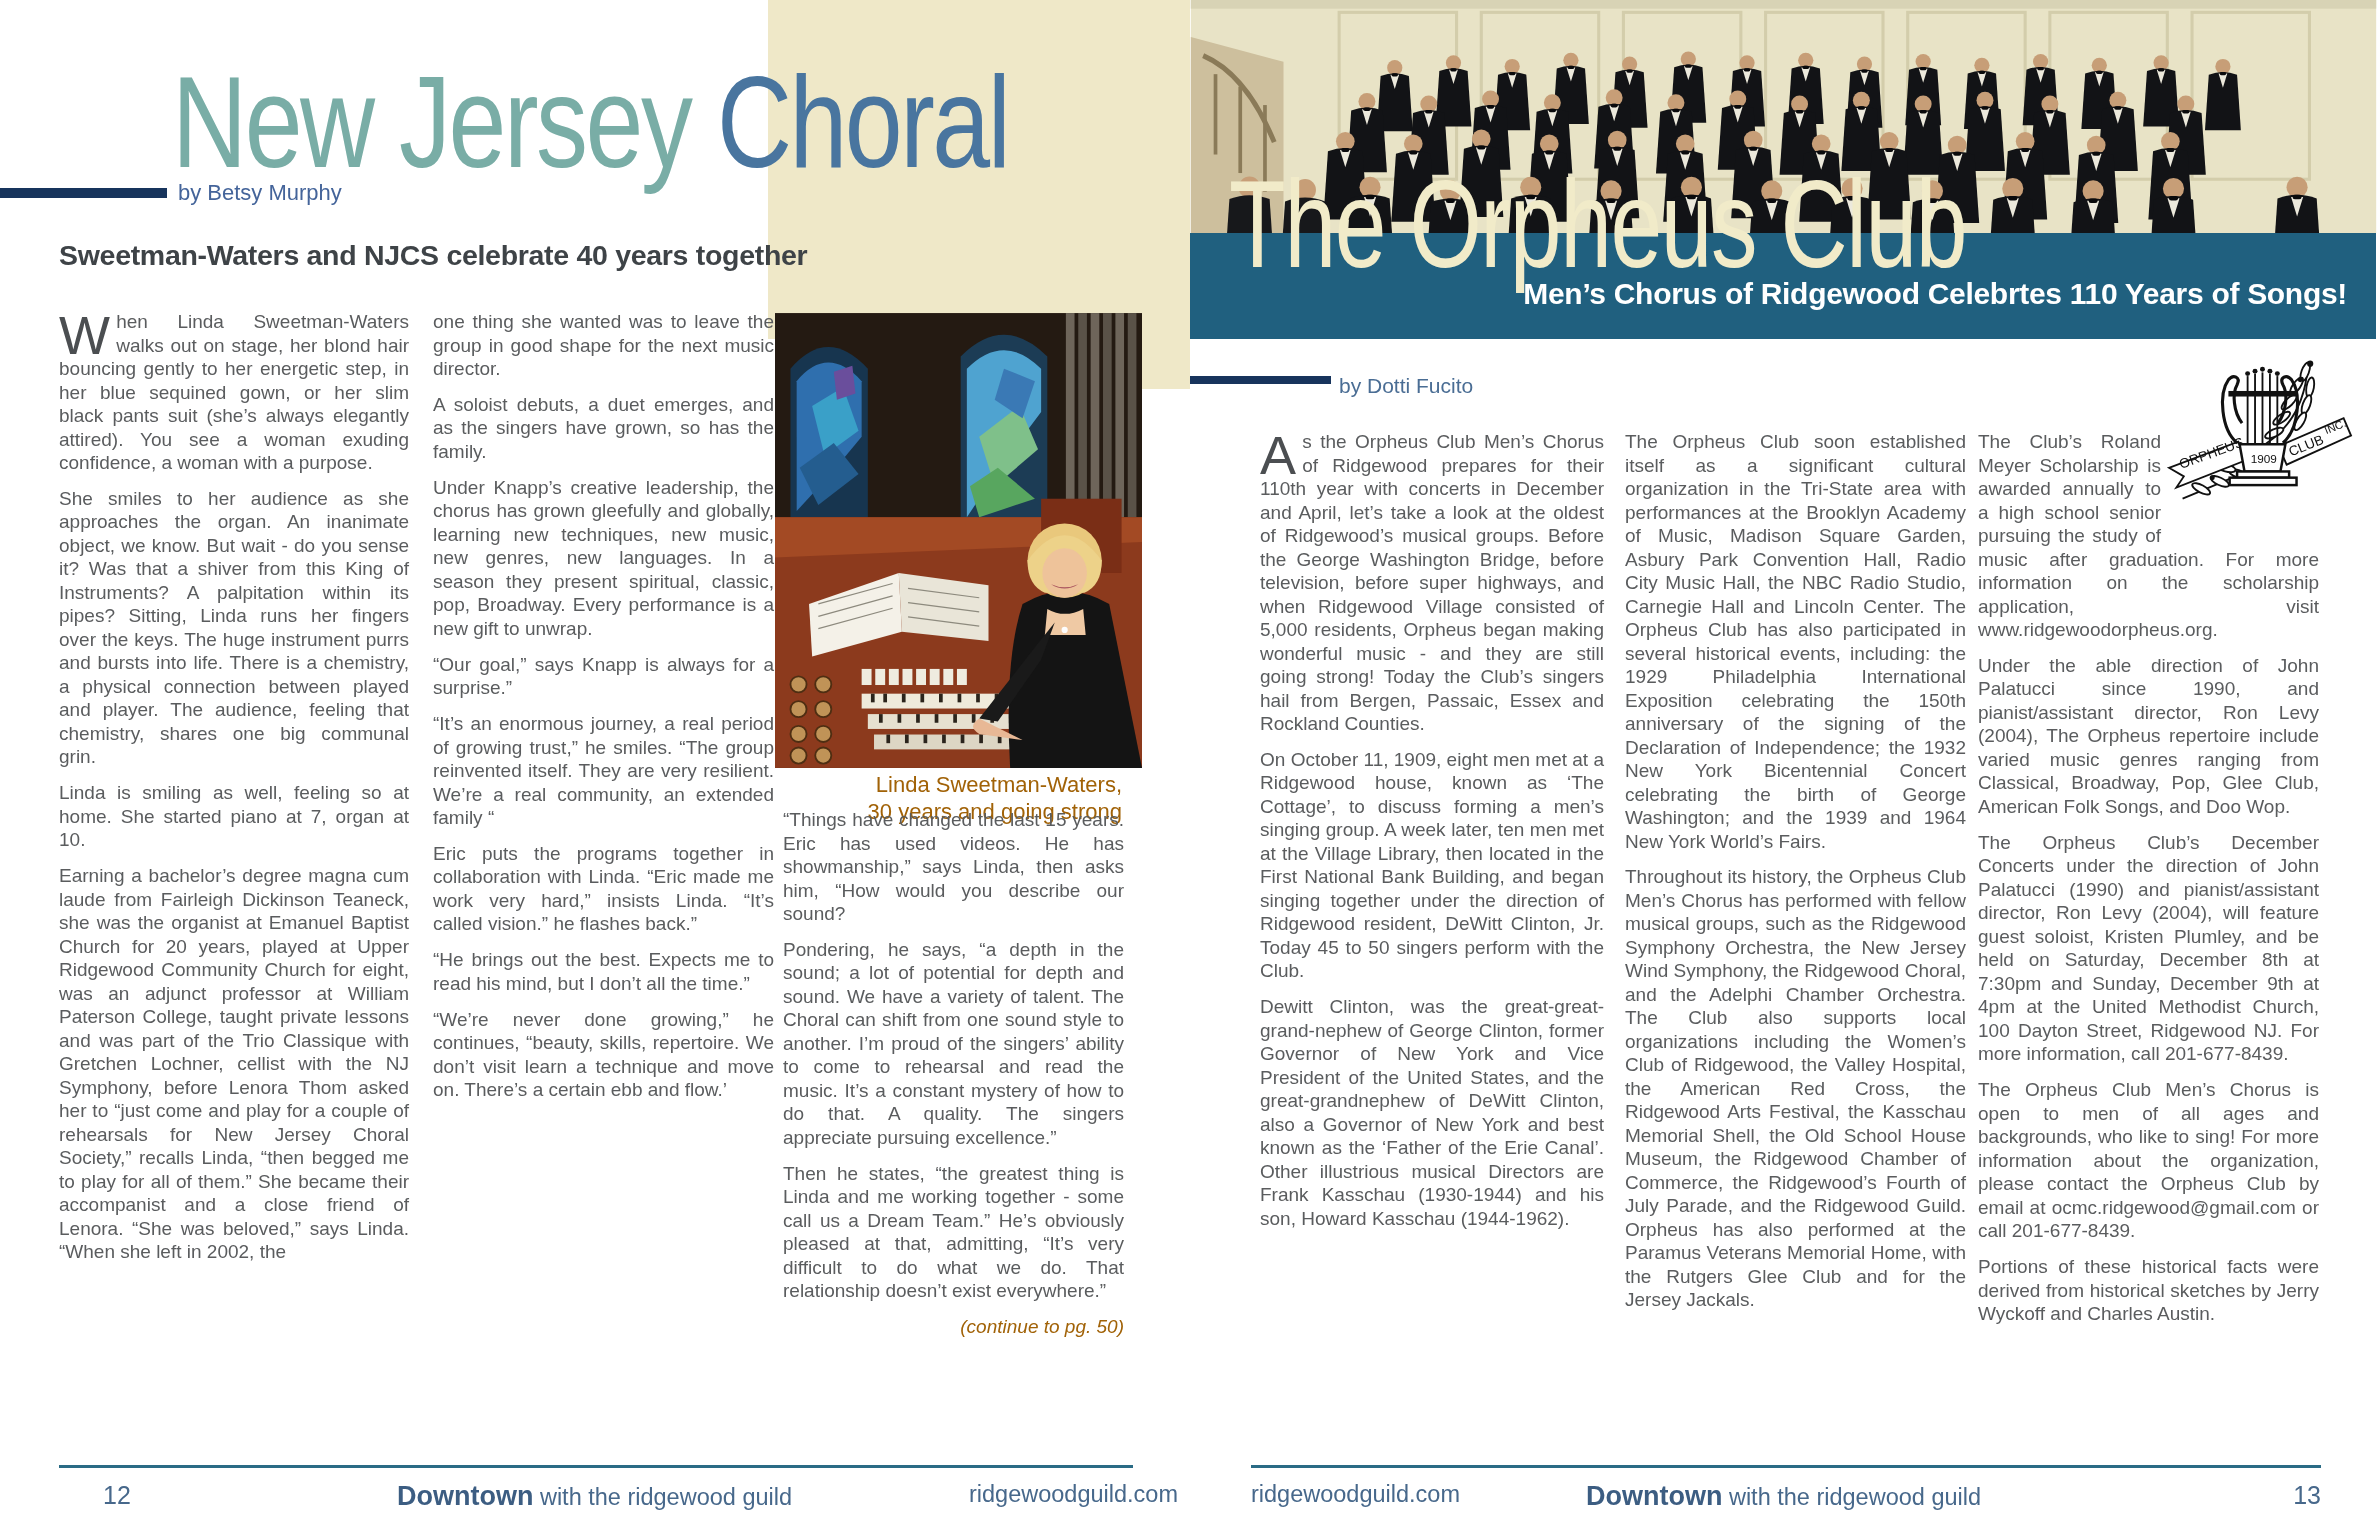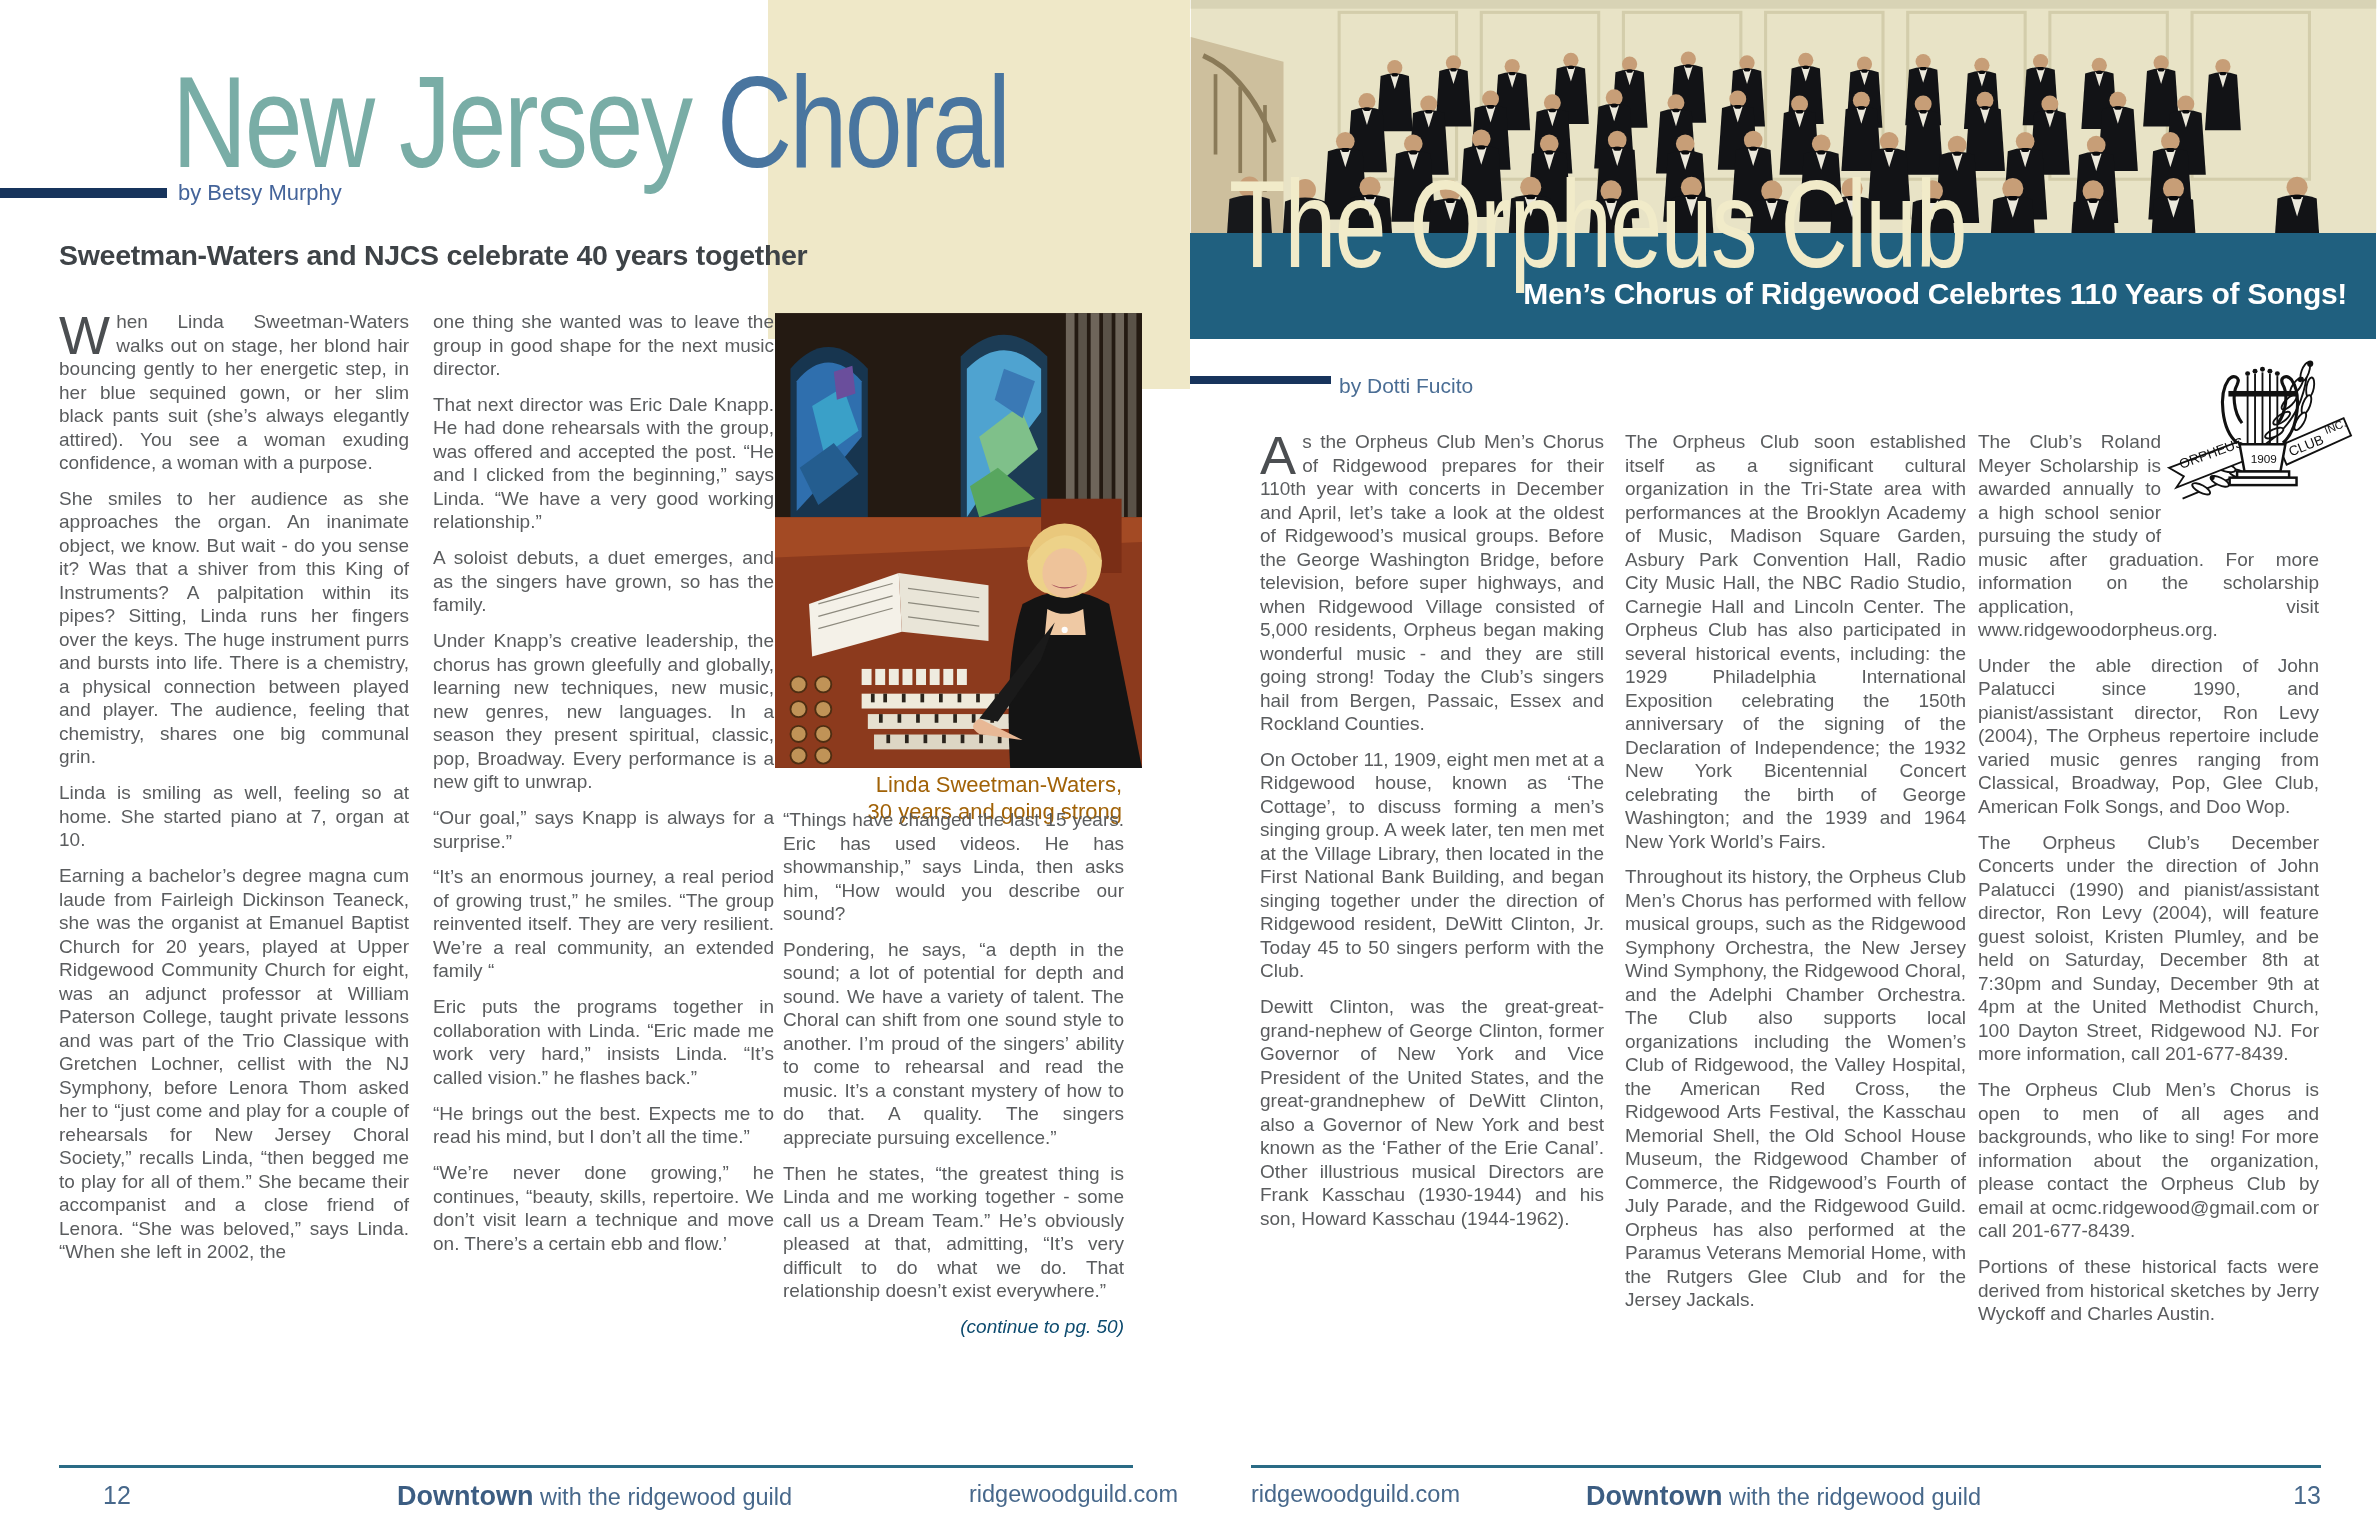--- a/index.html
+++ b/index.html
@@ -27,21 +27,21 @@
   
   .col{font-size:19px;line-height:23.5px;color:#5a5c5e;text-align:justify;}
   .col p{margin:0 0 12.4px 0;}
   .col-l1{left:59px;top:310px;width:350px;}
   .col-l2{left:433px;top:310px;width:341px;}
   .col-l3{left:783px;top:808px;width:341px;}
   .col-r1{left:1260px;top:430px;width:344px;}
   .col-r2{left:1625px;top:430px;width:341px;}
   .col-r3{left:1978px;top:430px;width:341px;}
   .dropcap{float:left;font-size:54px;line-height:43px;padding:3.7px 6.2px 0 0;color:#4b4e51;}
-  .continue{ text-align:right;font-style:italic;color:#0c4a6e;margin-top:28.5px;}
+  .continue{ text-align:right;font-style:italic;color:#a16207;margin-top:28.5px;}
   .lyre-spacer{float:right;width:158px;height:115px;}
 
   
   .organ-photo{left:775px;top:313px;width:367px;height:455px;overflow:hidden;}
   .caption{left:783px;top:771px;width:339px;text-align:right;font-size:22px;
     line-height:27px;color:#a16207;}
 
   
   .chorus-photo{left:1190px;top:0;width:1187px;height:233px;overflow:hidden;}
   .orpheus-title{left:1229px;top:162px;font-size:124px;line-height:124px;white-space:nowrap;
@@ -83,21 +83,20 @@
 
   <div class="abs col col-l1">
     <p><span class="dropcap">W</span><span>hen Linda Sweetman-Waters walks out on stage, her blond hair  bouncing gently to her energetic step, in her blue sequined gown, or her slim black pants suit (she’s always elegantly attired). You see a woman exuding confidence, a woman with a purpose.</span></p>
     <p>She smiles to her audience as she approaches the organ. An inanimate object, we know.  But wait - do you sense it? Was that a shiver from this King of Instruments? A palpitation within its pipes? Sitting, Linda runs her fingers over the keys. The huge instrument purrs and bursts into life. There is a chemistry, a physical connection between played and player. The audience, feeling that chemistry, shares one big communal grin.</p>
     <p>Linda is smiling as well, feeling so at home. She started piano at 7, organ at 10.</p>
     <p>Earning a bachelor’s degree magna cum laude from Fairleigh Dickinson Teaneck, she was the organist at Emanuel Baptist Church for 20 years, played at Upper Ridgewood Community Church for eight, was an adjunct professor at William Paterson College,  taught private lessons and was part of the Trio Classique with Gretchen Lochner, cellist with the NJ Symphony, before Lenora Thom asked her to “just come and play for a couple of rehearsals for New Jersey Choral Society,” recalls Linda, “then begged me to play for all of them.” She became their accompanist and a  close friend of Lenora. “She was beloved,” says Linda. “When she left in 2002, the</p>
   </div>
 
   <div class="abs col col-l2">
     <p>one thing she wanted was to leave the group in good shape for the next music director.</p>
-    <p>That next director was Eric Dale Knapp. He had done rehearsals with the group, was offered and accepted the post. “He and I clicked from the beginning,” says Linda. “We have a very good working relationship.”</p>
     <p>A soloist debuts, a duet emerges, and as the singers have grown, so has the family.</p>
     <p>Under Knapp’s creative leadership, the chorus has grown gleefully and globally, learning new techniques, new music, new genres, new languages. In a season they present spiritual, classic, pop, Broadway. Every performance is a new gift to unwrap.</p>
     <p>“Our goal,” says Knapp is always for a surprise.”</p>
     <p>“It’s an enormous journey, a real period of growing trust,” he smiles. “The group reinvented itself. They are very resilient. We’re a real community, an extended family “</p>
     <p>Eric puts the programs together in collaboration  with Linda. “Eric made me work very hard,” insists Linda. “It’s called vision.” he flashes back.”</p>
     <p>“He brings out the best. Expects me to read his mind, but I don’t all the time.”</p>
     <p>“We’re never done growing,” he continues, “beauty, skills, repertoire. We don’t visit learn a technique and move on. There’s a certain  ebb and flow.’</p>
   </div>
 
   <div class="abs organ-photo">

